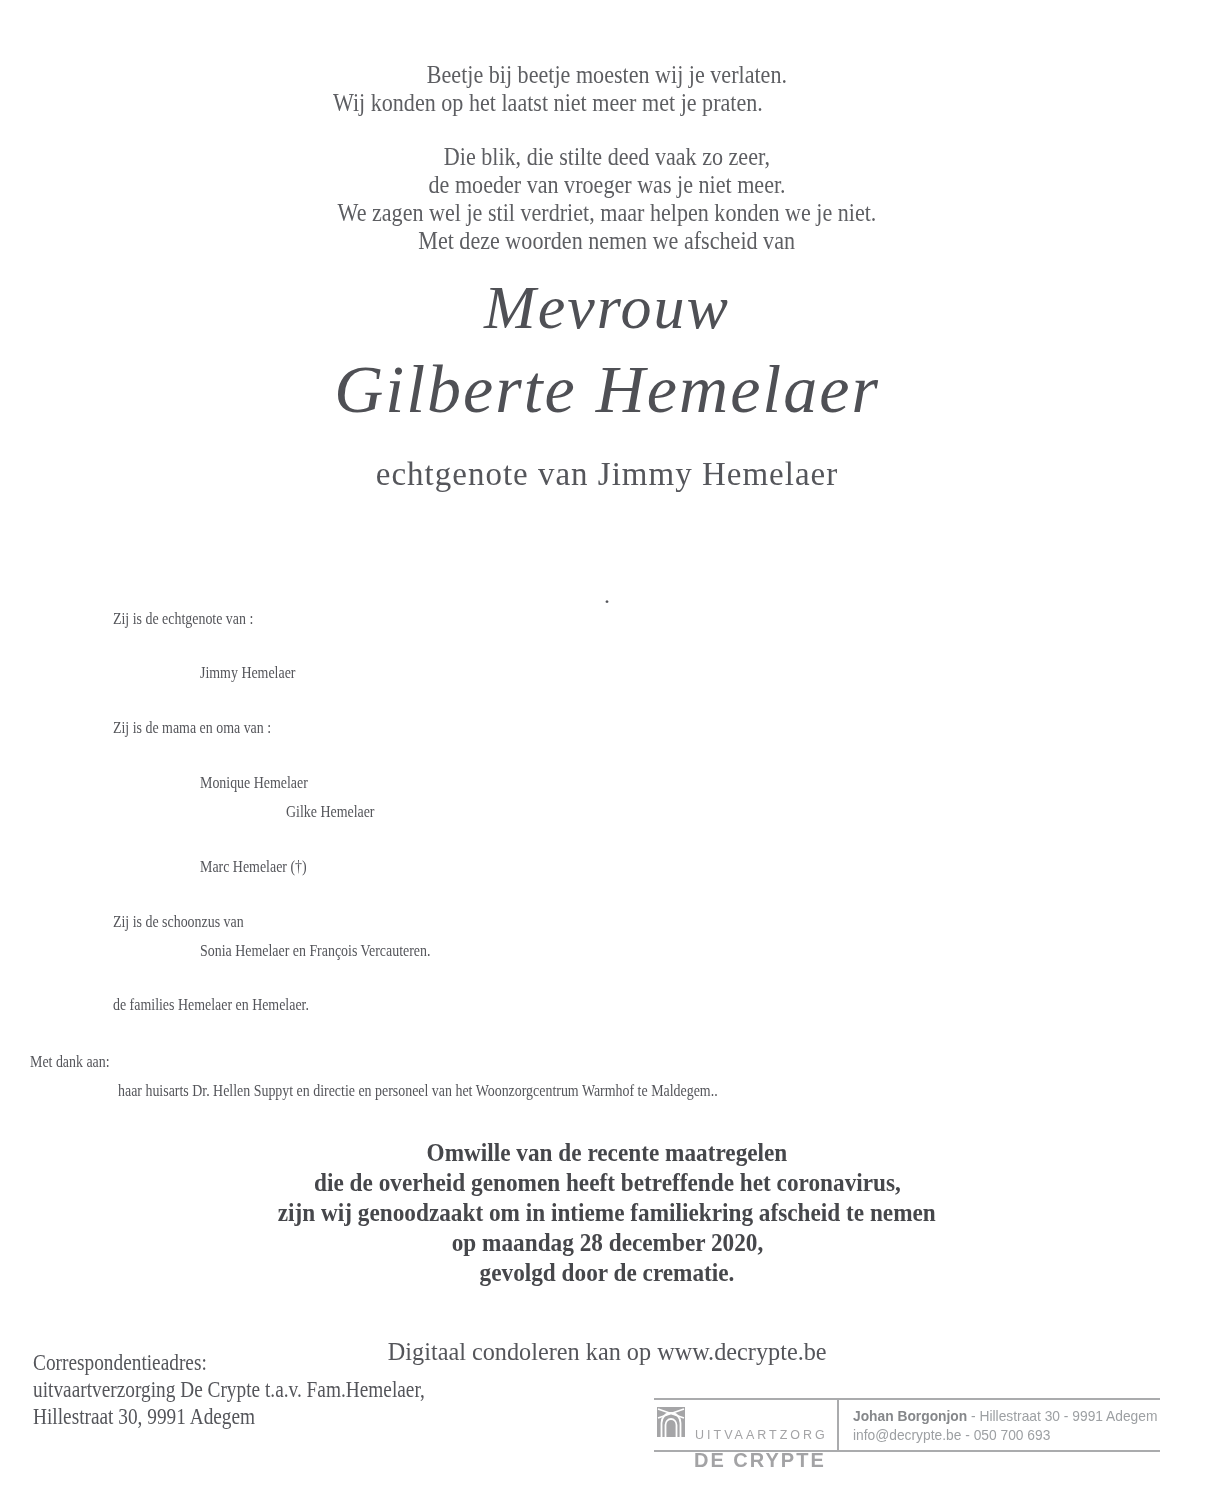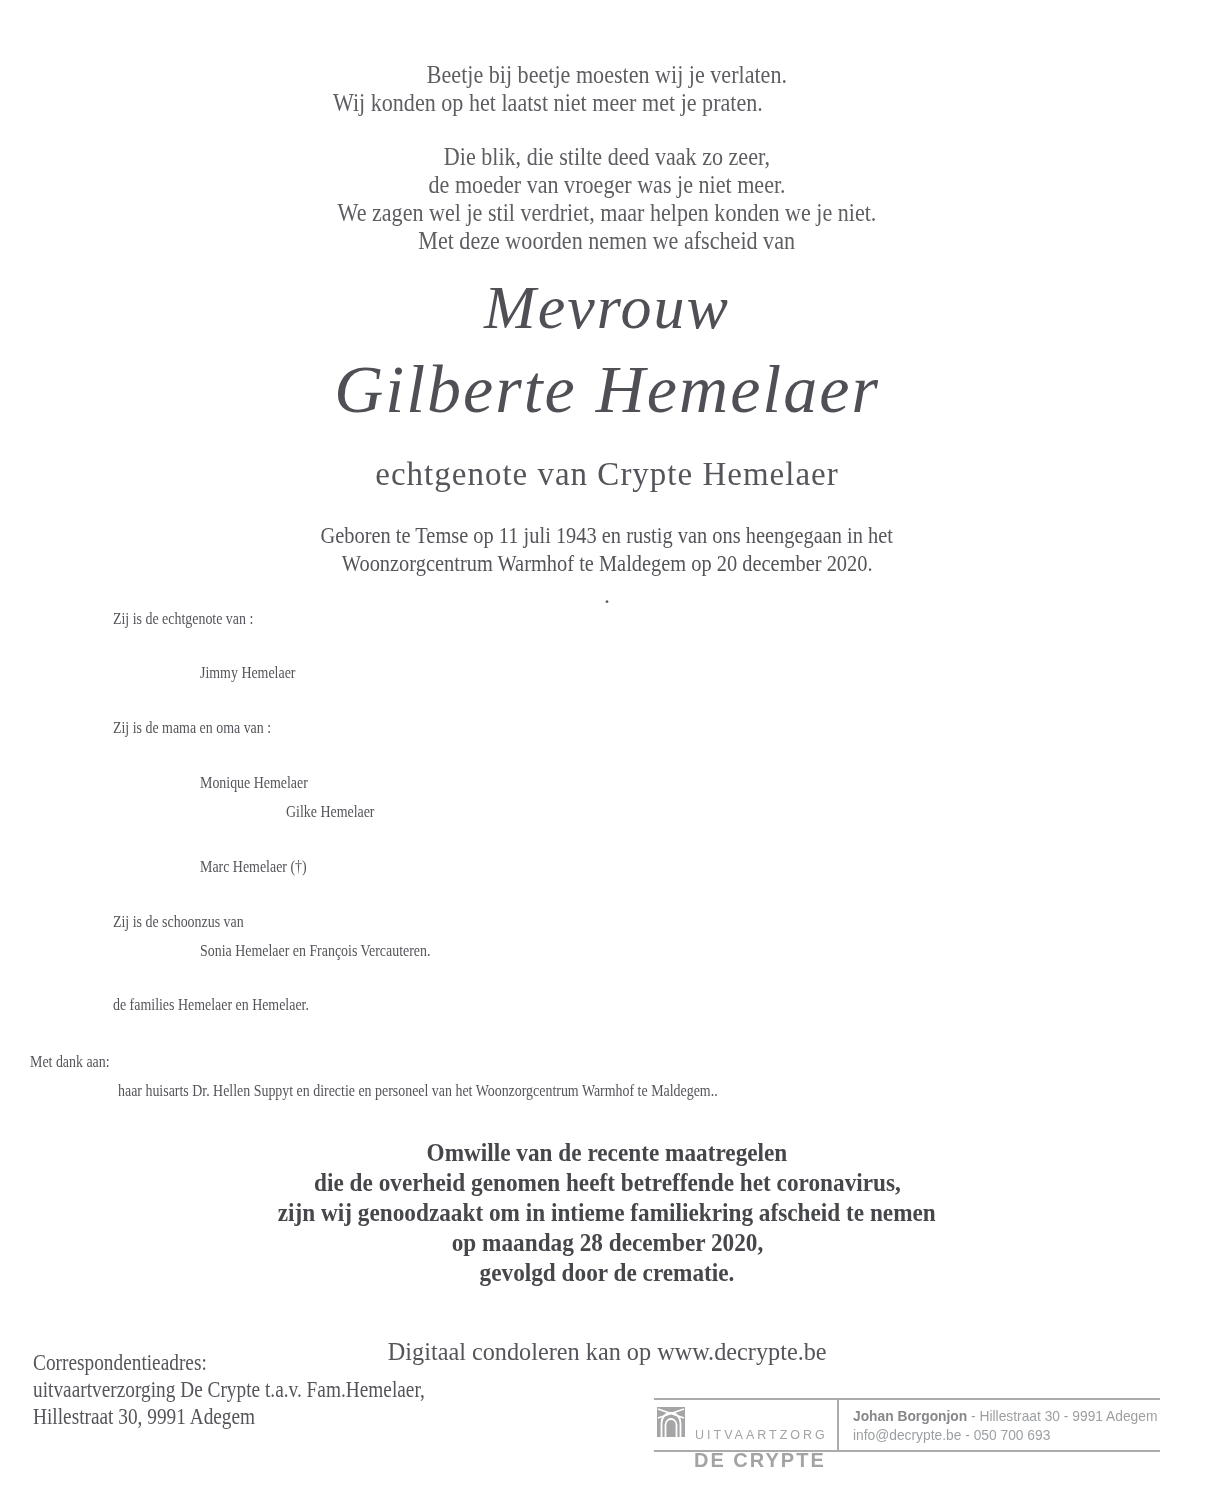--- a/index.html
+++ b/index.html
@@ -72,26 +72,22 @@
   </div>
   <div class="center script-title" style="top:274px">Mevrouw</div>
 
   <div class="center poem" style="top:143px">
     <div class="line"><span class="cx">Die blik, die stilte deed vaak zo zeer,</span></div>
     <div class="line"><span class="cx">de moeder van vroeger was je niet meer.</span></div>
     <div class="line"><span class="cx">We zagen wel je stil verdriet, maar helpen konden we je niet.</span></div>
     <div class="line"><span class="cx">Met deze woorden nemen we afscheid van</span></div>
   </div>
   <div class="center script-name" style="top:352px">Gilberte Hemelaer</div>
-  <div class="center relation" style="top:456px">echtgenote van Crypte Hemelaer</div>
+  <div class="center relation" style="top:456px">echtgenote van Jimmy Hemelaer</div>
 
-  <div class="center body-c" style="top:521px">
-    <div class="line"><span class="cx">Geboren te Temse op 11 juli 1943 en rustig van ons heengegaan in het</span></div>
-    <div class="line"><span class="cx">Woonzorgcentrum Warmhof te Maldegem op 20 december 2020.</span></div>
-  </div>
   <div class="center dot-line" style="top:583px">.</div>
 
   <div class="left-line" style="left:113px; top:606px"><span>Zij is de echtgenote van :</span></div>
   <div class="left-line" style="left:200px; top:660px"><span>Jimmy Hemelaer</span></div>
 
   <div class="left-line" style="left:113px; top:715px"><span>Zij is de mama en oma van :</span></div>
   <div class="left-line" style="left:200px; top:770px"><span>Monique Hemelaer</span></div>
   <div class="left-line" style="left:286px; top:799px"><span>Gilke Hemelaer</span></div>
   <div class="left-line" style="left:200px; top:854px"><span>Marc Hemelaer (†)</span></div>
 

